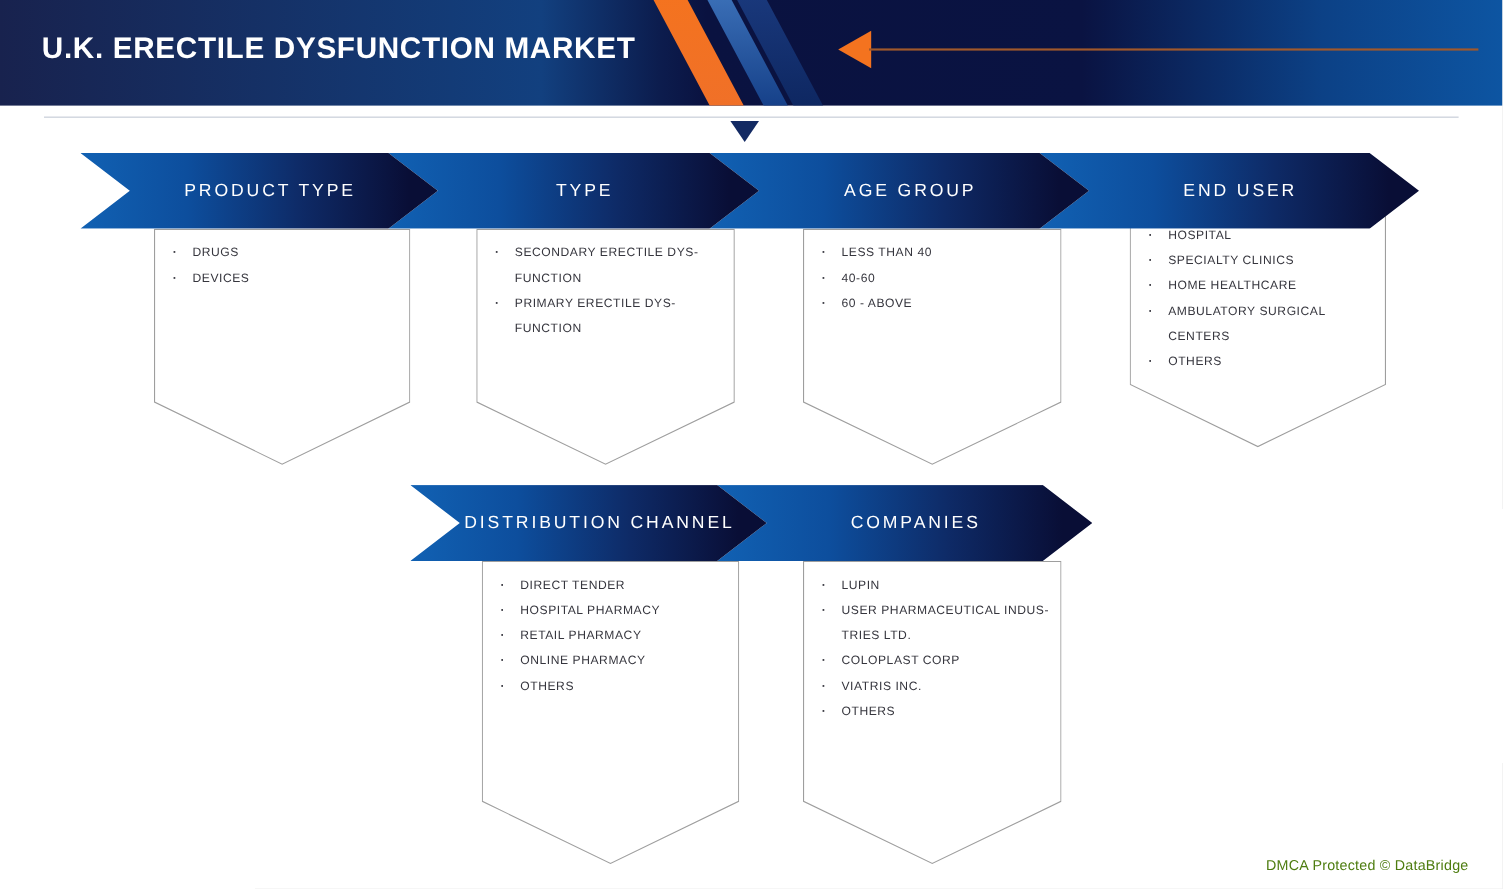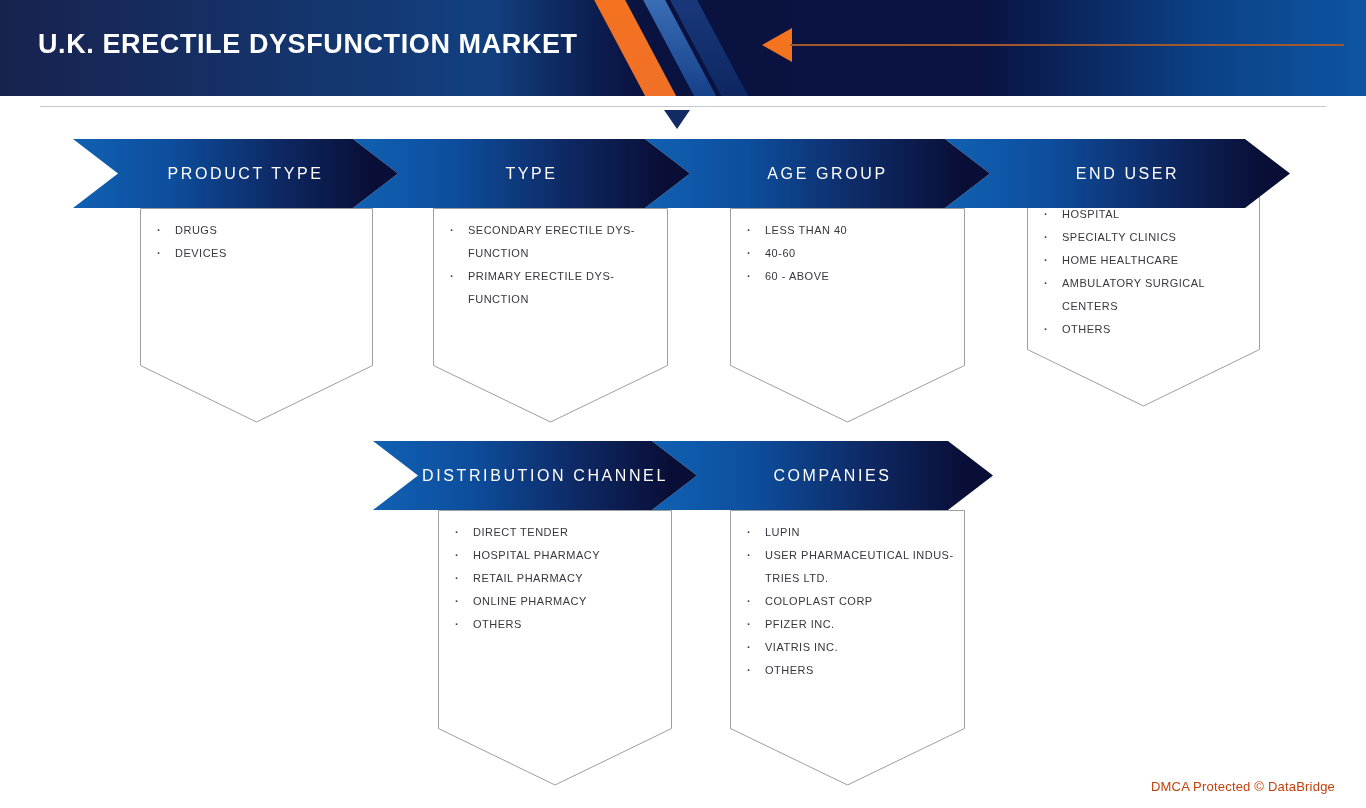--- a/index.html
+++ b/index.html
@@ -62,21 +62,21 @@
     position:absolute;left:0;top:11px;right:8px;margin:0;padding:0;list-style:none;
   }
   .pennant li{
     position:relative;padding-left:35px;font-size:11px;line-height:23px;
     color:#36363e;letter-spacing:.5px;font-weight:500;
   }
   .pennant li::before{
     content:"\00B7";position:absolute;left:17px;top:0;font-weight:700;color:#36363e;
   }
   
-  .dmca{position:absolute;right:31px;top:779px;font-size:13px;color:#c2410c;letter-spacing:.2px;}
+  .dmca{position:absolute;right:31px;top:779px;font-size:13px;color:#4d7c0f;letter-spacing:.2px;}
 </style>
 </head>
 <body>
 
 <div id="stage">
 
   <div class="banner">
     <div class="stripe stripe-orange"></div>
     <div class="stripe stripe-blue1"></div>
     <div class="stripe stripe-blue2"></div>
@@ -166,21 +166,20 @@
   </div>
 
   <div class="pennant pen6">
     <svg width="235" height="276" viewBox="0 0 235 276">
       <polygon points="0.5,0.5 234.5,0.5 234.5,218.5 117.5,275 0.5,218.5" fill="#ffffff" stroke="#9e9e9e" stroke-width="1"></polygon>
     </svg>
     <ul>
       <li>LUPIN</li>
       <li>USER PHARMACEUTICAL INDUS-TRIES LTD.</li>
       <li>COLOPLAST CORP</li>
-      <li>PFIZER INC.</li>
       <li>VIATRIS INC.</li>
       <li>OTHERS</li>
     </ul>
   </div>
 
   <div class="dmca">DMCA Protected © DataBridge</div>
 
 </div>
 
 </body></html>

